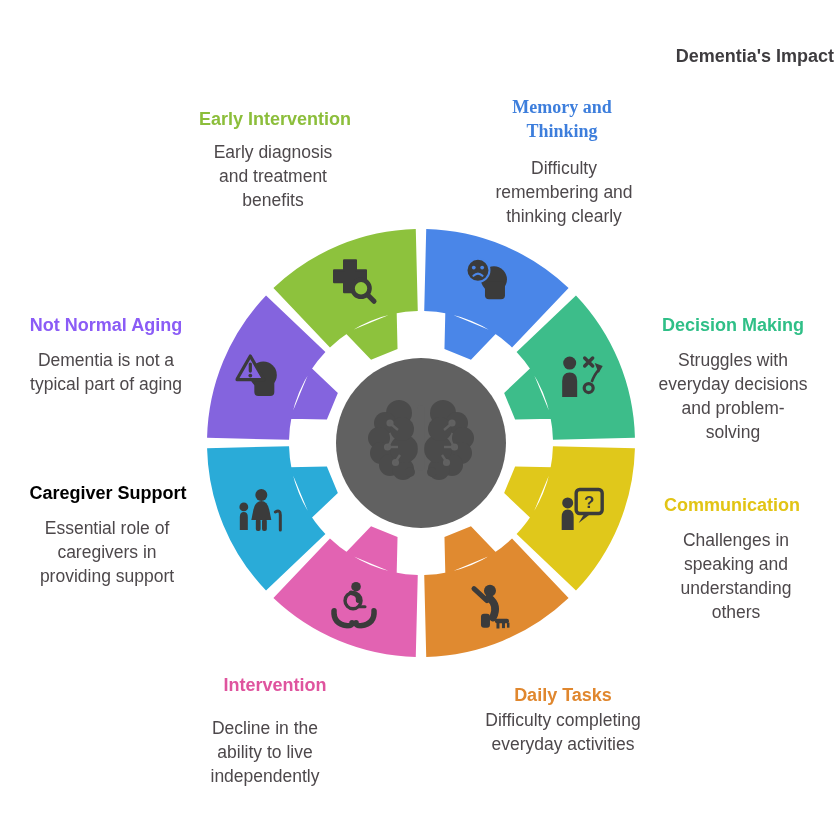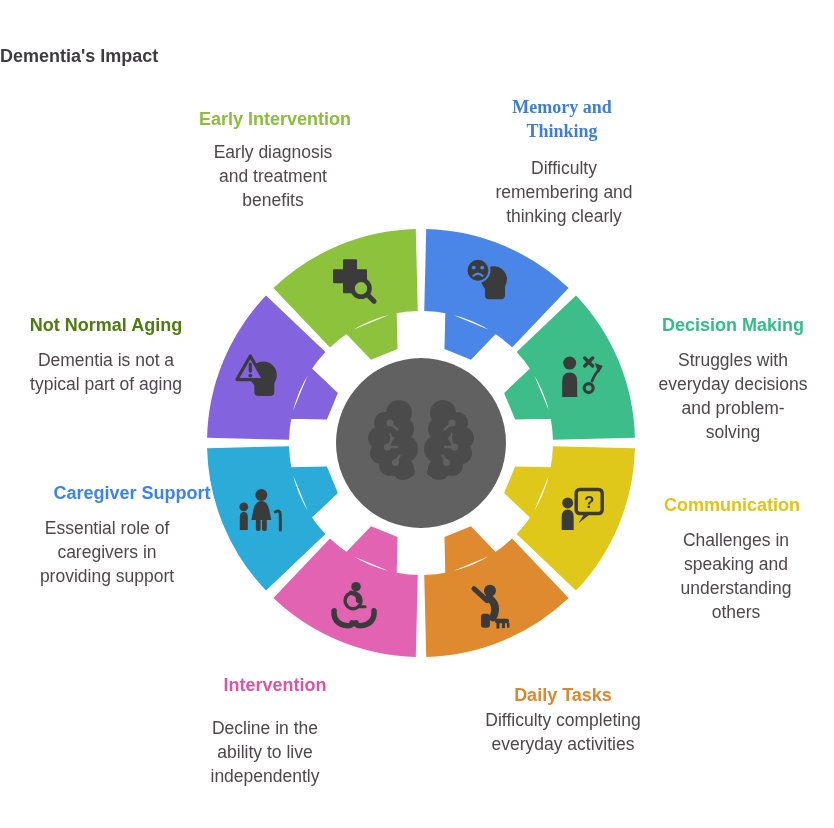--- a/index.html
+++ b/index.html
@@ -1,21 +1,21 @@
 <!DOCTYPE html>
 <html><head>
 <meta charset="utf-8">
 <style>
   html,body{margin:0;padding:0;background:#ffffff;}
   .canvas{
     position:relative;width:834px;height:828px;overflow:hidden;background:#ffffff;
     font-family:"Liberation Sans","DejaVu Sans",sans-serif;
   }
   .page-title{
-    position:absolute;left:0;right:0;top:46px;text-align:left;
+    position:absolute;left:0;right:0;top:46px;text-align:right;
     font-size:18px;font-weight:700;color:#3e3c3f;margin:0;
   }
   .seg-h{
     position:absolute;text-align:center;font-size:18px;font-weight:700;line-height:24px;margin:0;
   }
   .seg-b{
     position:absolute;text-align:center;font-size:17.5px;font-weight:400;line-height:24px;color:#4d484b;margin:0;
   }
   
   .h-memory       {left:492px; top:95px;  width:140px;font-family:Liberation Serif, serif;}
@@ -42,22 +42,22 @@
 
 <main class="canvas">
 
   <h1 class="page-title">Dementia's Impact</h1>
 
   <h2 class="seg-h h-memory" style="color: rgb(61, 126, 220);">Memory and Thinking</h2>
   <h2 class="seg-h h-communication" style="color: rgb(226, 196, 20);">Communication</h2>
   <h2 class="seg-h h-decision" style="color: rgb(47, 191, 135);">Decision Making</h2>
   <h2 class="seg-h h-daily" style="color: rgb(224, 135, 46);">Daily Tasks</h2>
   <h2 class="seg-h h-independence" style="color: rgb(223, 84, 158);">Intervention</h2>
-  <h2 class="seg-h h-caregiver" style="color: #3b82f6; padding-left: 24px;">Caregiver Support</h2>
-  <h2 class="seg-h h-notnormal" style="color: #4d7c0f;">Not Normal Aging</h2>
+  <h2 class="seg-h h-caregiver" style="color: #000000;">Caregiver Support</h2>
+  <h2 class="seg-h h-notnormal" style="color: #8b5cf6;">Not Normal Aging</h2>
   <h2 class="seg-h h-early" style="color: rgb(140, 190, 59);">Early Intervention</h2>
 
   <p class="seg-b b-memory">Difficulty remembering and thinking clearly</p>
   <p class="seg-b b-decision">Struggles with everyday decisions and problem-solving</p>
   <p class="seg-b b-communication">Challenges in speaking and understanding others</p>
   <p class="seg-b b-daily">Difficulty completing everyday activities</p>
   <p class="seg-b b-independence">Decline in the ability to live independently</p>
   <p class="seg-b b-caregiver">Essential role of caregivers in providing support</p>
   <p class="seg-b b-early">Early diagnosis and treatment benefits</p>
   <p class="seg-b b-notnormal">Dementia is not a typical part of aging</p>

